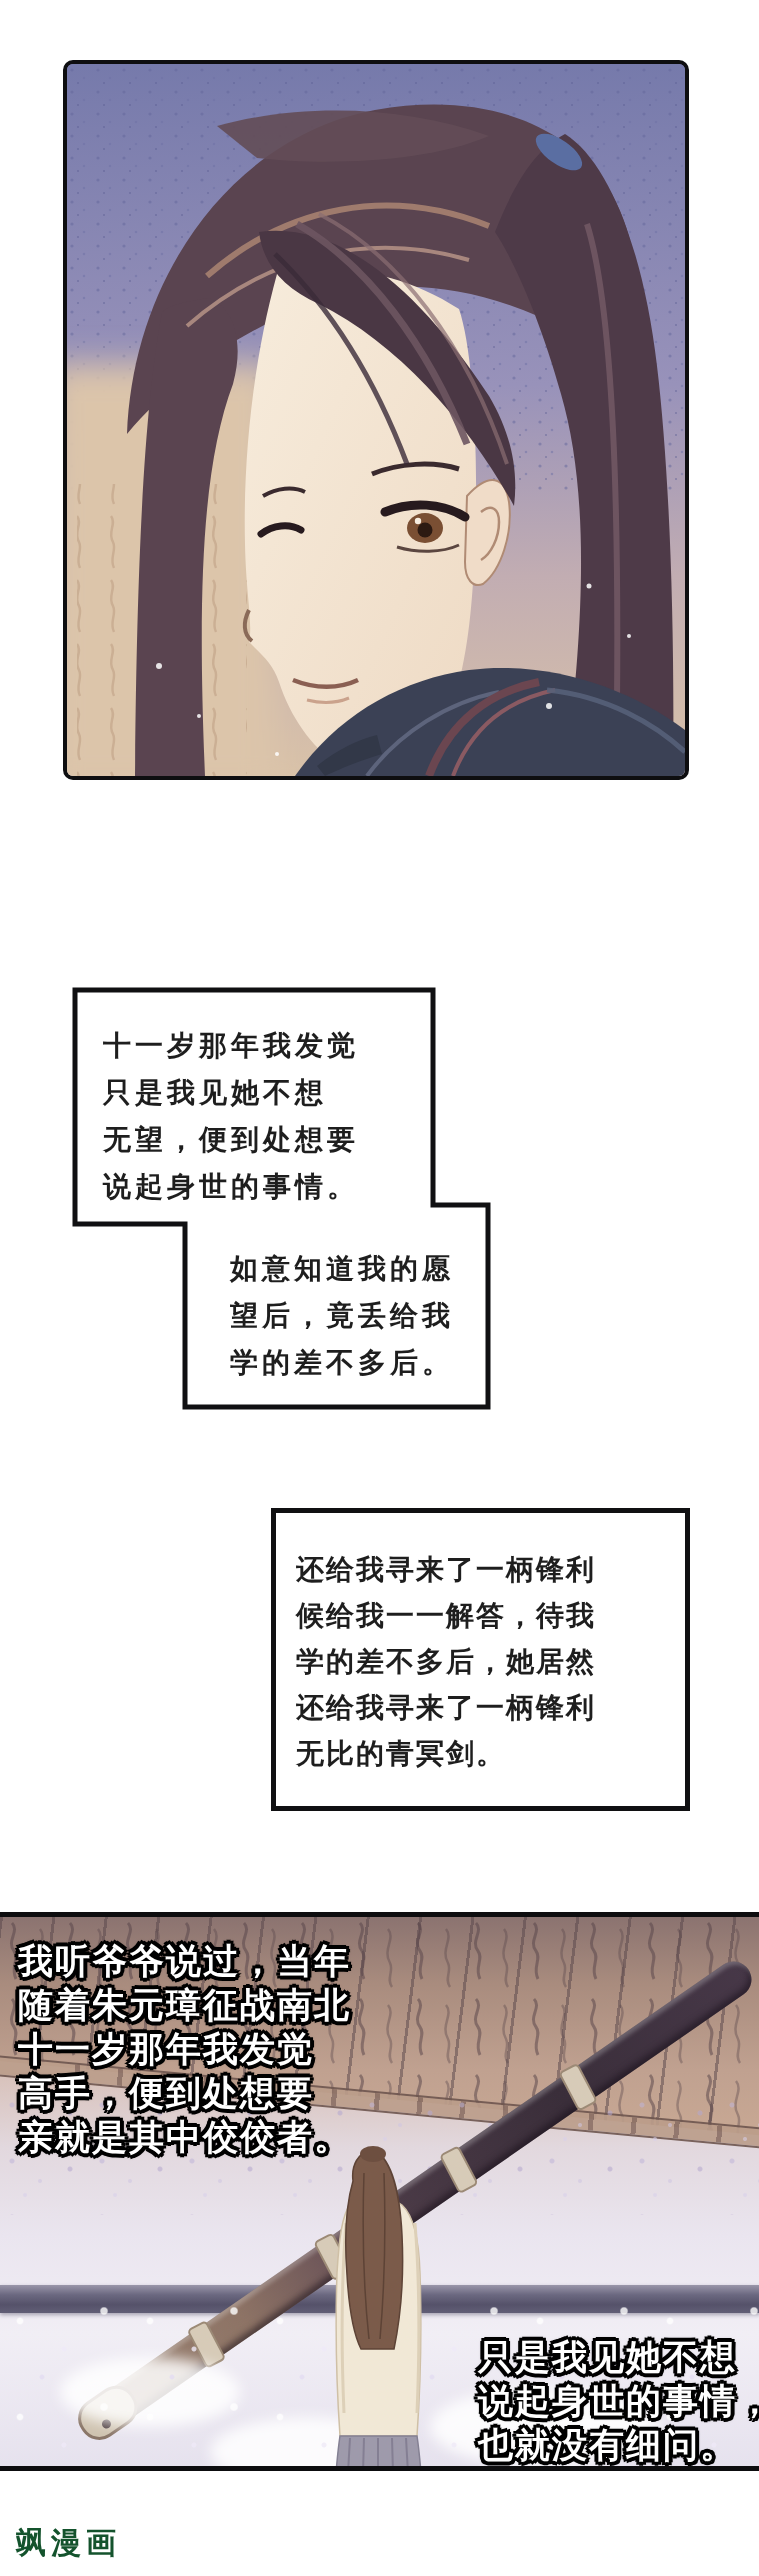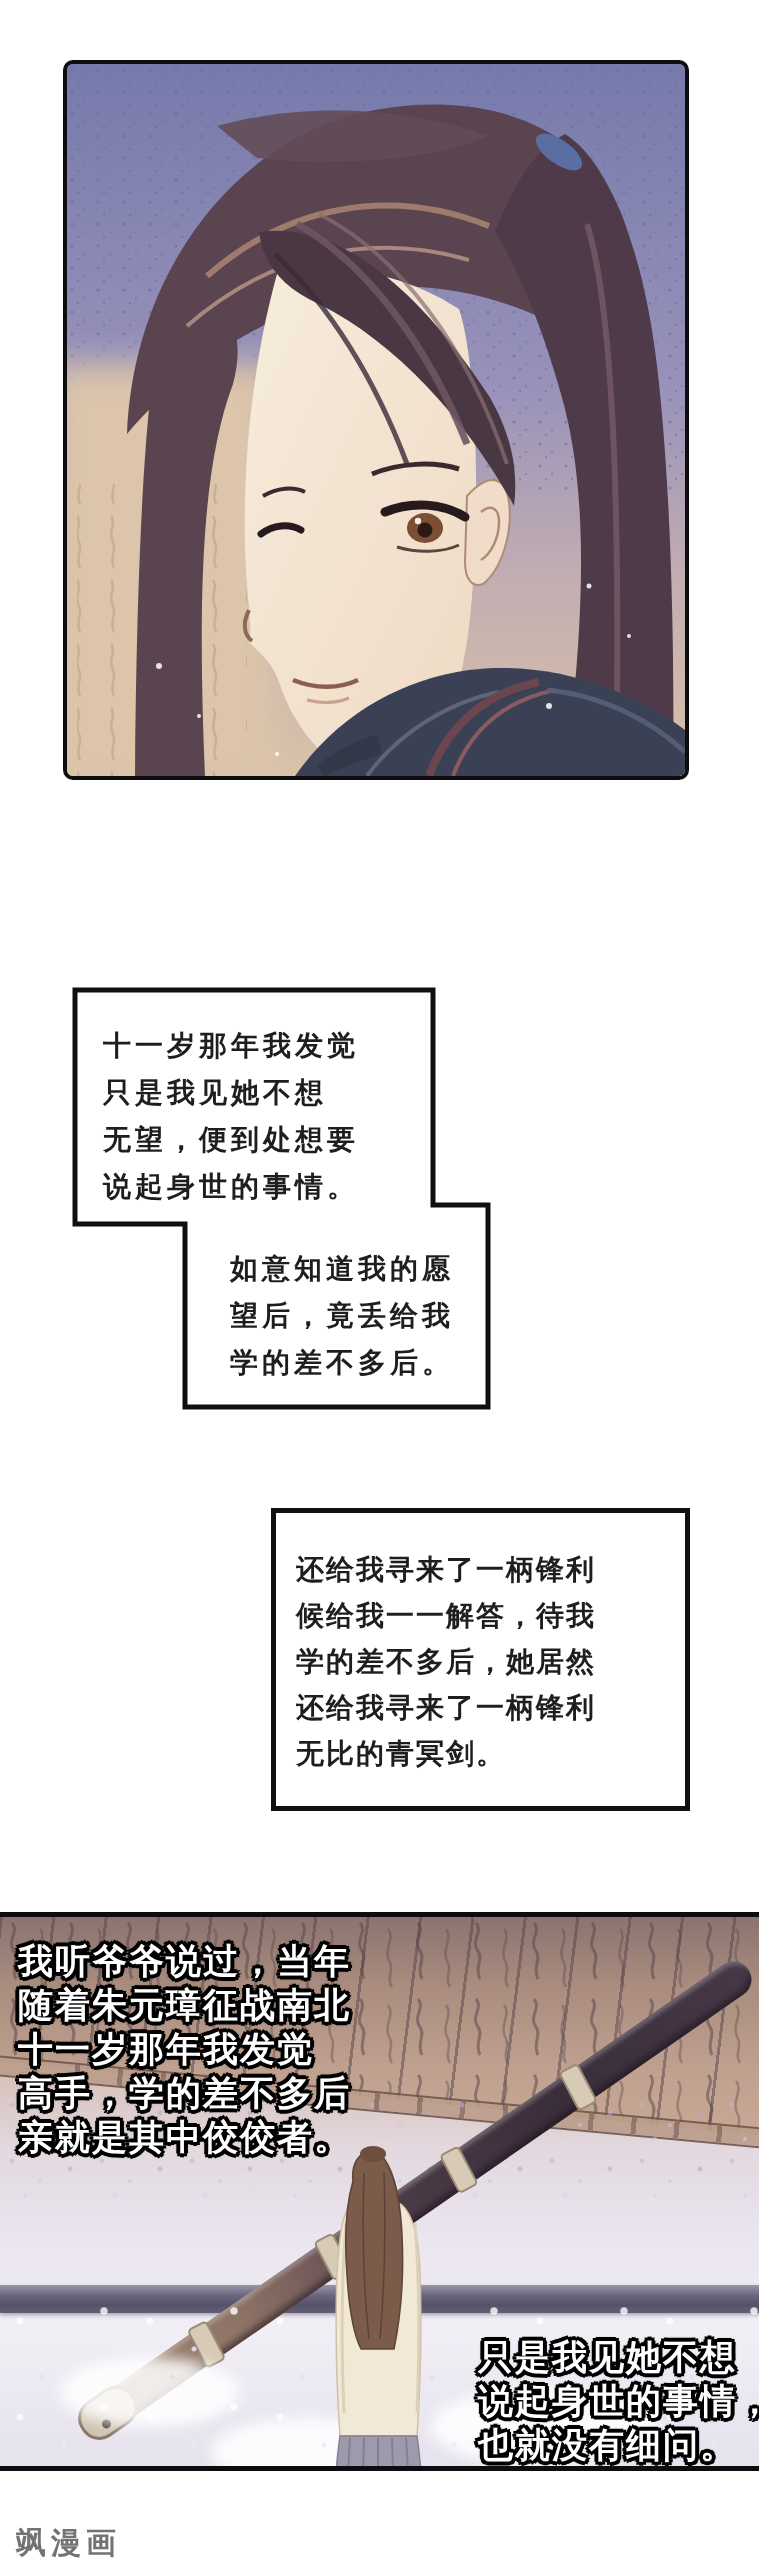--- a/index.html
+++ b/index.html
@@ -71,21 +71,21 @@
   .figure-svg{position:absolute;left:320px;top:226px;width:122px;height:330px;}
 
   .outline-text{position:absolute;color:#ffffff;font-weight:700;font-size:35px;
      line-height:44px;letter-spacing:2px;white-space:nowrap;
      text-shadow:-3px -3px 0 #000,3px -3px 0 #000,-3px 3px 0 #000,3px 3px 0 #000,
        -4px 0 0 #000,4px 0 0 #000,0 -4px 0 #000,0 4px 0 #000,0 0 5px #000;}
   .cap1{left:18px;top:22px;}
   .cap2{left:478px;top:418px;}
 
   .watermark{position:absolute;left:16px;top:2523px;font-size:30px;letter-spacing:5px;
-     color:#737373;font-weight:700;}
+     color:#14532d;font-weight:700;}
   .line{display:block;}
 </style>
 </head>
 <body>
 
 <div id="page">
 
   <div class="panel1">
     <svg viewBox="0 0 618 712" preserveAspectRatio="none">
       <defs>
@@ -239,21 +239,21 @@
       <ellipse cx="53" cy="11" rx="13" ry="8" fill="#6d4f40"></ellipse>
       <path d="M44,30 C42,90 44,150 49,196 M64,30 C66,90 64,150 60,196" stroke="#5d4336" stroke-width="1.5" fill="none"></path>
       <path d="M20,293 L97,293 C99,306 100,318 101,330 L16,330 C17,318 18,306 20,293 Z" fill="#9e9aab" stroke="#848093" stroke-width="1.5"></path>
       <path d="M30,295 L28,330 M44,295 L43,330 M58,295 L58,330 M72,295 L73,330 M86,295 L88,330" stroke="#847f93" stroke-width="2" fill="none"></path>
     </svg>
 
     <div class="outline-text cap1">
       <span class="line">我听爷爷说过，当年</span>
       <span class="line">随着朱元璋征战南北</span>
       <span class="line">十一岁那年我发觉</span>
-      <span class="line">高手，学的差不多后</span>
+      <span class="line">高手，便到处想要</span>
       <span class="line">亲就是其中佼佼者。</span>
     </div>
     <div class="outline-text cap2">
       <span class="line">只是我见她不想</span>
       <span class="line">说起身世的事情，</span>
       <span class="line">也就没有细问。</span>
     </div>
   </div>
 
   <div class="watermark">飒漫画</div>

